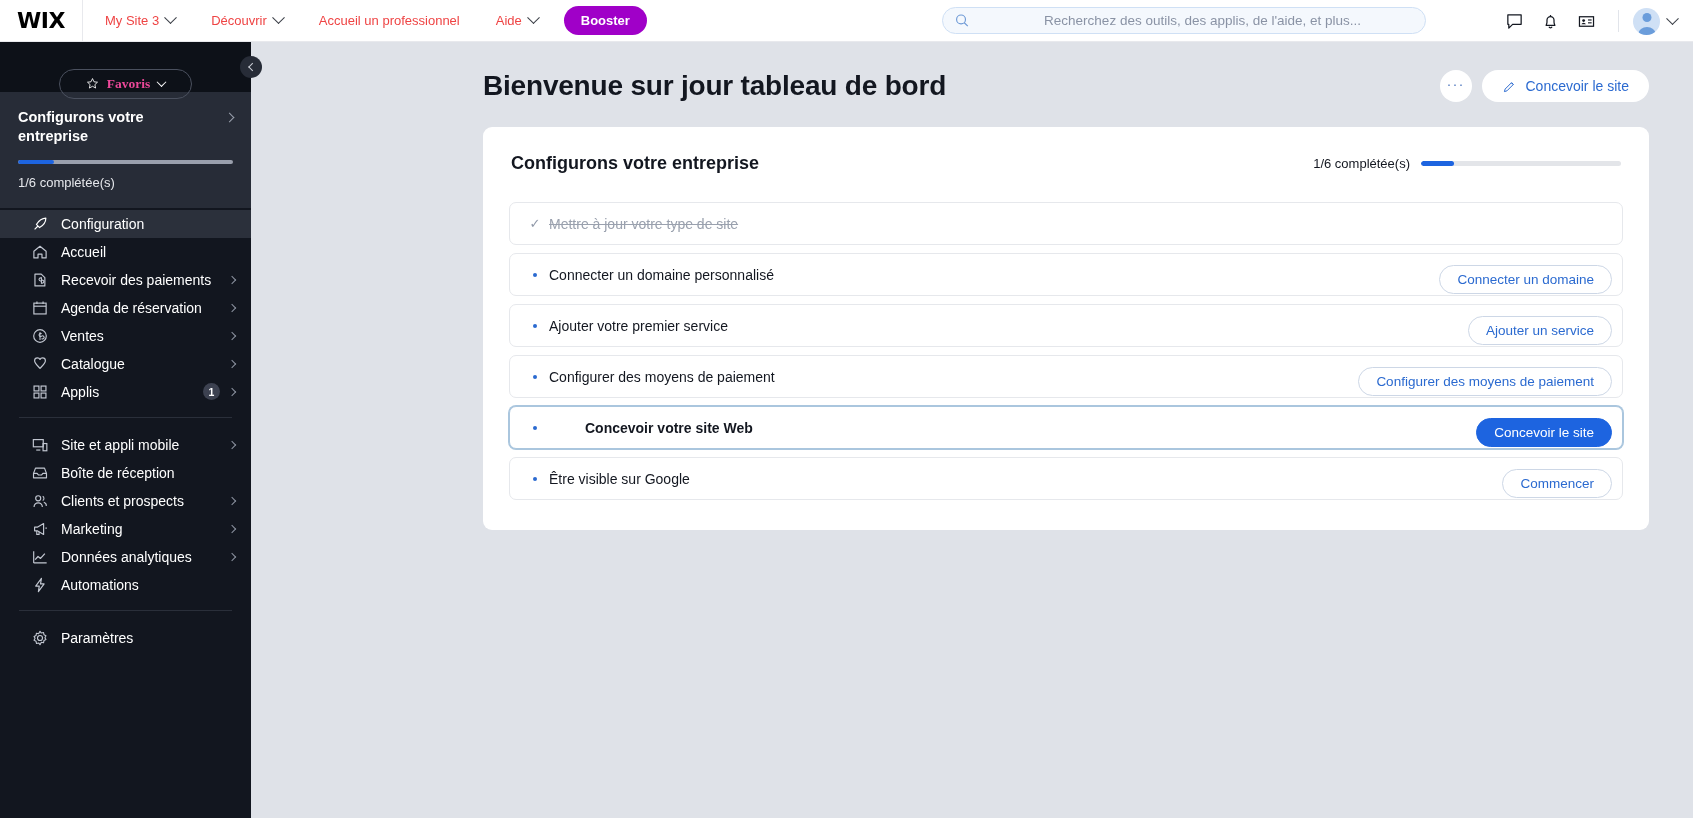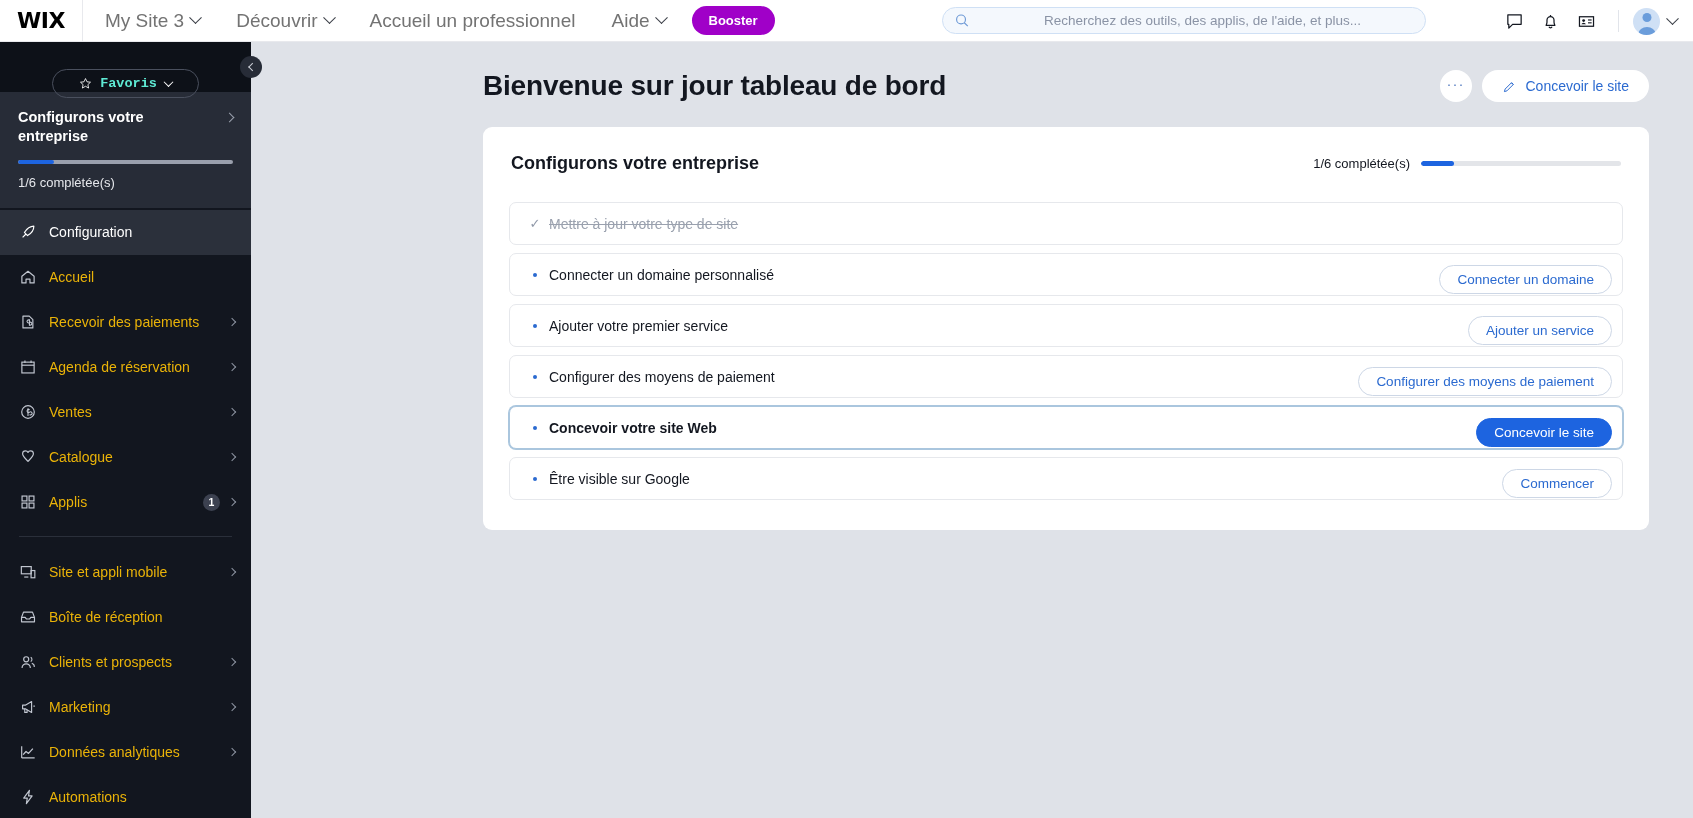--- a/index.html
+++ b/index.html
@@ -22,21 +22,21 @@
   .wix-logo {
     width: 82px; text-align: center;
     font-size: 22px; font-weight: 800; letter-spacing: -0.5px;
     color: #000000;
     font-family: "DejaVu Sans", sans-serif;
   }
   .topnav { display: flex; align-items: center; height: 42px; }
   .topnav-item {
     display: flex; align-items: center; gap: 7px;
     padding: 0 18px; height: 42px;
-    font-size: 19px; color: #737373;
+    font-size: 13px; color: #ef4444;
     cursor: pointer; white-space: nowrap;
   }
   .topnav-item.first { border-left: 1px solid #e8e9ed; padding-left: 22px; }
   .chev-s {
     width: 9px; height: 9px; display: inline-block;
     border-right: 1.6px solid #3b3f47;
     border-bottom: 1.6px solid #3b3f47;
     transform: rotate(45deg) translate(-2px,-2px);
   }
   .booster-btn {
@@ -99,25 +99,25 @@
     width: 251px; height: 776px;
     background: #12161f;
     z-index: 30;
   }
   .fav-zone {
     height: 50px; display: flex; align-items: center; justify-content: center;
     background: #0d1118;
   }
   .fav-btn {
     border: 1px solid #4a505e; border-radius: 20px;
-    background: transparent; color: #5eead4;
+    background: transparent; color: #ec4899;
     font-size: 13.5px; font-weight: 700;
     padding: 6px 26px; cursor: pointer;
     display: flex; align-items: center; gap: 8px;
-    font-family: Liberation Mono, monospace;
+    font-family: Liberation Serif, serif;
     margin-top: 33px;
   }
   .chev-w {
     width: 7px; height: 7px; display: inline-block;
     border-right: 1.5px solid #ffffff;
     border-bottom: 1.5px solid #ffffff;
     transform: rotate(45deg) translate(-1px,-1px);
   }
   .setup-panel {
     background: #272c37;
@@ -137,30 +137,30 @@
   }
   .setup-track {
     margin-top: 14px; height: 4px; border-radius: 2px;
     background: #9aa0ad; overflow: hidden;
   }
   .setup-fill { height: 100%; background: #1d64e0; border-radius: 2px; }
   .setup-sub { margin-top: 11px; color: #e5e7eb; font-size: 13px; }
 
   .nav { padding-top: 2px; }
   .nav-item {
-    height: 45px; display: flex; align-items: center;
-    padding: 0 16px 0 19px; cursor: pointer; position: relative;
+    height: 28px; display: flex; align-items: center;
+    padding: 0 16px 0 31px; cursor: pointer; position: relative;
   }
   .nav-item.active { background: #2b303b; }
   .nav-ico {
     width: 22px; height: 20px; flex: 0 0 22px;
     display: flex; align-items: center; justify-content: flex-start;
   }
   .nav-label {
-    color: #eab308; font-size: 14px; margin-left: 8px;
+    color: #ffffff; font-size: 14px; margin-left: 8px;
     white-space: nowrap; flex: 1;
   }
   .nav-item.active .nav-label { color: #ffffff; }
   .nav-badge {
     background: #3c4150; color: #ffffff;
     font-size: 10.5px; font-weight: 700;
     width: 17px; height: 17px; border-radius: 50%;
     display: flex; align-items: center; justify-content: center;
     margin-right: 9px;
   }
@@ -240,20 +240,21 @@
     border: 1px solid #e6e8ec;
     border-radius: 7px;
     height: 43px;
     display: flex; align-items: center;
     padding: 0 10px 0 16px;
     background: #ffffff;
   }
   .item.highlight {
     border: 1px solid #aac6de;
     box-shadow: 0 0 0 1px #aac6de;
+    gap: 36px;
   }
   .bullet {
     width: 18px; flex: 0 0 18px;
     display: flex; align-items: center; justify-content: center;
   }
   .dot { width: 4px; height: 4px; border-radius: 50%; background: #2b6ad0; }
   .check { color: #8f98a8; font-size: 13px; line-height: 1; }
   .item-label {
     font-size: 14px; color: #131720; margin-left: 5px; flex: 1;
   }
@@ -492,20 +493,31 @@
       <div class="nav-item">
         <span class="nav-ico">
           <svg width="18" height="18" viewBox="0 0 20 20">
             <path d="M11.6 2.6 L5.2 11.2 h4 l-1 6.2 l6.4-8.6 h-4 z" fill="none" stroke="#c2c7d1" stroke-width="1.3" stroke-linejoin="round"></path>
           </svg>
         </span>
         <span class="nav-label">Automations</span>
       </div>
     </div>
   <div class="nav-div"></div>
+  <div class="nav" id="nav-3">
+      <div class="nav-item">
+        <span class="nav-ico">
+          <svg width="18" height="18" viewBox="0 0 20 20">
+            <circle cx="10" cy="10" r="2.8" fill="none" stroke="#c2c7d1" stroke-width="1.3"></circle>
+            <path d="M10 2.6 l1.5 1.9 2.4-.6 .5 2.4 2.2 1.1 -1.1 2.2 1.1 2.2 -2.2 1.1 -.5 2.4 -2.4-.6 L10 17.4 l-1.5-1.9 -2.4 .6 -.5-2.4 -2.2-1.1 1.1-2.2 -1.1-2.2 2.2-1.1 .5-2.4 2.4 .6 z" fill="none" stroke="#c2c7d1" stroke-width="1.25" stroke-linejoin="round"></path>
+          </svg>
+        </span>
+        <span class="nav-label">Paramètres</span>
+      </div>
+    </div>
 </div>
 
 <div class="main">
   <div class="page-head">
     <div class="page-title">Bienvenue sur jour tableau de bord</div>
     <div class="head-actions">
       <button class="round-btn">···</button>
       <button class="design-btn">
         <svg width="15" height="15" viewBox="0 0 20 20">
           <path d="M3.2 16.8 l1-3.4 8.6-8.6 2.4 2.4 -8.6 8.6 z" fill="none" stroke="#2b6ad0" stroke-width="1.3" stroke-linejoin="round"></path>

